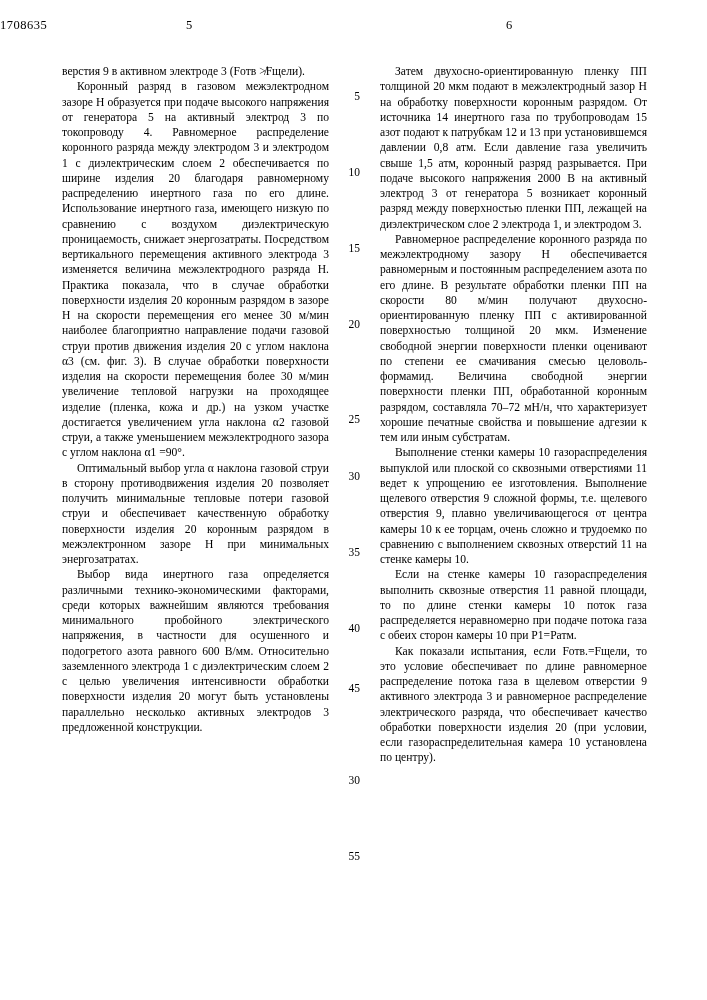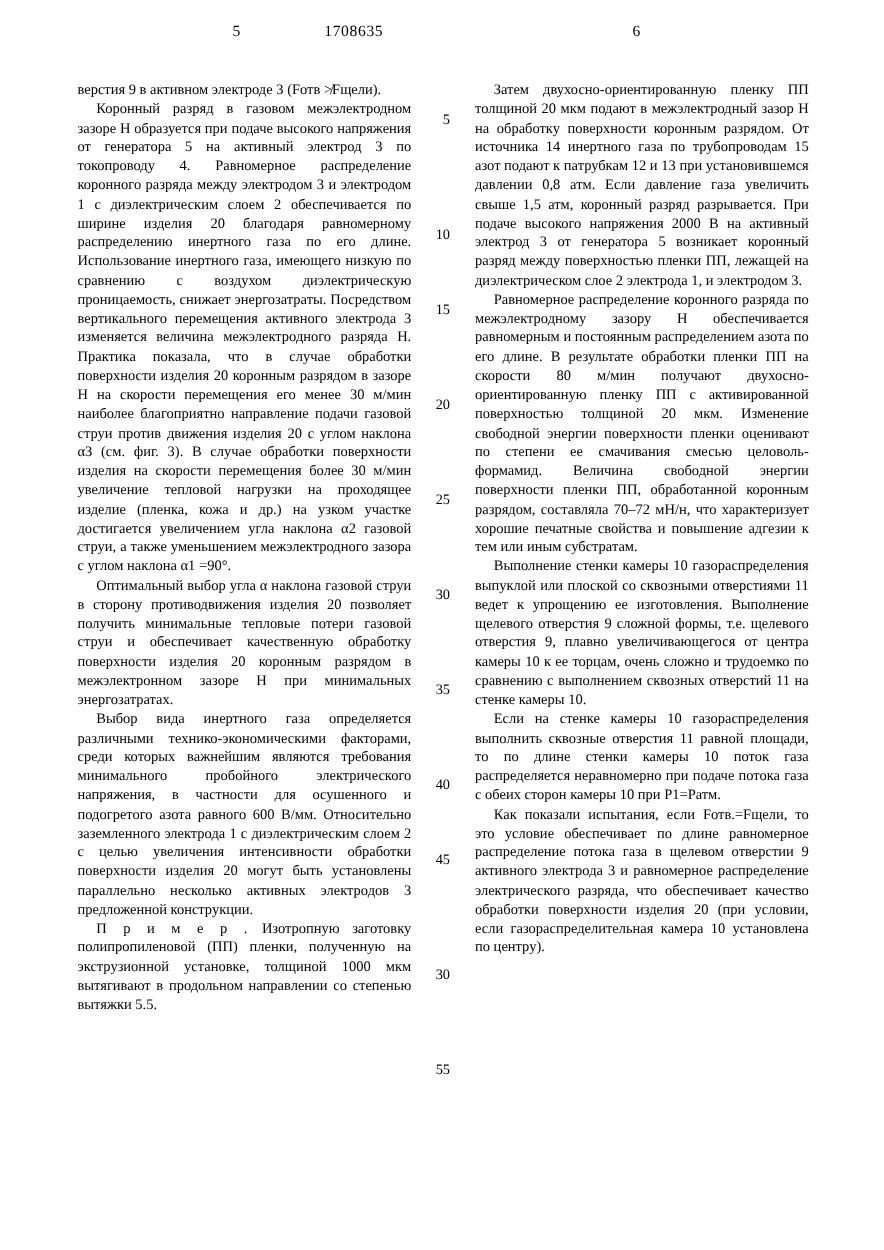--- a/index.html
+++ b/index.html
@@ -32,21 +32,20 @@
   .header .hdr-left {
     position: absolute;
     left: 186px;
     top: 0;
   }
   .header .hdr-center {
     position: absolute;
     left: 0;
     top: 0;
     width: 566px;
-    text-align: center;
     letter-spacing: 0.5px;
   }
   .header .hdr-right {
     position: absolute;
     left: 506px;
     top: 0;
   }
   .columns {
     position: absolute;
     top: 44px;
@@ -95,40 +94,39 @@
 <div class="page">
 
   <div class="header">
     <span class="hdr-left">5</span>
     <span class="hdr-center">1708635</span>
     <span class="hdr-right">6</span>
   </div>
 
   <div class="linenums">
     <div style="top:46px">5</div>
-    <div style="top:138px">10</div>
+    <div style="top:122px">10</div>
     <div style="top:198px">15</div>
     <div style="top:274px">20</div>
-    <div style="top:350px">25</div>
+    <div style="top:369px">25</div>
     <div style="top:426px">30</div>
     <div style="top:502px">35</div>
     <div style="top:578px">40</div>
     <div style="top:638px">45</div>
     <div style="top:730px">30</div>
     <div style="top:806px">55</div>
   </div>
 
   <div class="columns">
 
     <div class="col col-left">
       <p>верстия 9 в активном электроде 3 (Fотв ≯Fщели).</p>
       <p class="indent">Коронный разряд в газовом межэлектродном зазоре Н образуется при подаче высокого напряжения от генератора 5 на активный электрод 3 по токопроводу 4. Равномерное распределение коронного разряда между электродом 3 и электродом 1 с диэлектрическим слоем 2 обеспечивается по ширине изделия 20 благодаря равномерному распределению инертного газа по его длине. Использование инертного газа, имеющего низкую по сравнению с воздухом диэлектрическую проницаемость, снижает энергозатраты. Посредством вертикального перемещения активного электрода 3 изменяется величина межэлектродного разряда Н. Практика показала, что в случае обработки поверхности изделия 20 коронным разрядом в зазоре Н на скорости перемещения его менее 30 м/мин наиболее благоприятно направление подачи газовой струи против движения изделия 20 с углом наклона α3 (см. фиг. 3). В случае обработки поверхности изделия на скорости перемещения более 30 м/мин увеличение тепловой нагрузки на проходящее изделие (пленка, кожа и др.) на узком участке достигается увеличением угла наклона α2 газовой струи, а также уменьшением межэлектродного зазора с углом наклона α1 =90°.</p>
       <p class="indent">Оптимальный выбор угла α наклона газовой струи в сторону противодвижения изделия 20 позволяет получить минимальные тепловые потери газовой струи и обеспечивает качественную обработку поверхности изделия 20 коронным разрядом в межэлектронном зазоре Н при минимальных энергозатратах.</p>
       <p class="indent">Выбор вида инертного газа определяется различными технико-экономическими факторами, среди которых важнейшим являются требования минимального пробойного электрического напряжения, в частности для осушенного и подогретого азота равного 600 В/мм. Относительно заземленного электрода 1 с диэлектрическим слоем 2 с целью увеличения интенсивности обработки поверхности изделия 20 могут быть установлены параллельно несколько активных электродов 3 предложенной конструкции.</p>
-      <p class="indent"><span class="spaced">П р и м е р .</span> <span>Изотропную заготовку полипропиленовой (ПП) пленки, полученную на экструзионной установке, толщиной 1000 мкм вытягивают в продольном направлении со степенью вытяжки 5.5.</span></p>
     </div>
 
     <div class="col col-right">
       <p class="indent">Затем двухосно-ориентированную пленку ПП толщиной 20 мкм подают в межэлектродный зазор Н на обработку поверхности коронным разрядом. От источника 14 инертного газа по трубопроводам 15 азот подают к патрубкам 12 и 13 при установившемся давлении 0,8 атм. Если давление газа увеличить свыше 1,5 атм, коронный разряд разрывается. При подаче высокого напряжения 2000 В на активный электрод 3 от генератора 5 возникает коронный разряд между поверхностью пленки ПП, лежащей на диэлектрическом слое 2 электрода 1, и электродом 3.</p>
       <p class="indent">Равномерное распределение коронного разряда по межэлектродному зазору Н обеспечивается равномерным и постоянным распределением азота по его длине. В результате обработки пленки ПП на скорости 80 м/мин получают двухосно-ориентированную пленку ПП с активированной поверхностью толщиной 20 мкм. Изменение свободной энергии поверхности пленки оценивают по степени ее смачивания смесью целоволь-формамид. Величина свободной энергии поверхности пленки ПП, обработанной коронным разрядом, составляла 70–72 мН/н, что характеризует хорошие печатные свойства и повышение адгезии к тем или иным субстратам.</p>
       <p class="indent">Выполнение стенки камеры 10 газораспределения выпуклой или плоской со сквозными отверстиями 11 ведет к упрощению ее изготовления. Выполнение щелевого отверстия 9 сложной формы, т.е. щелевого отверстия 9, плавно увеличивающегося от центра камеры 10 к ее торцам, очень сложно и трудоемко по сравнению с выполнением сквозных отверстий 11 на стенке камеры 10.</p>
       <p class="indent">Если на стенке камеры 10 газораспределения выполнить сквозные отверстия 11 равной площади, то по длине стенки камеры 10 поток газа распределяется неравномерно при подаче потока газа с обеих сторон камеры 10 при P1=Pатм.</p>
       <p class="indent">Как показали испытания, если Fотв.=Fщели, то это условие обеспечивает по длине равномерное распределение потока газа в щелевом отверстии 9 активного электрода 3 и равномерное распределение электрического разряда, что обеспечивает качество обработки поверхности изделия 20 (при условии, если газораспределительная камера 10 установлена по центру).</p>
     </div>
 

